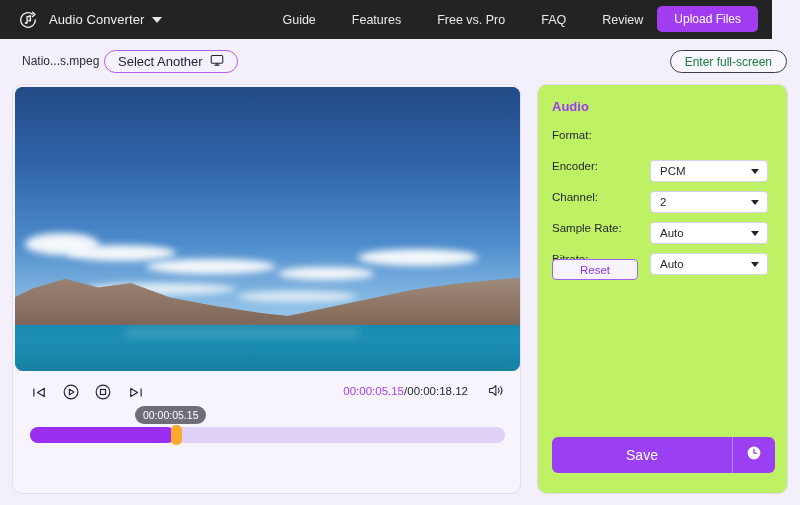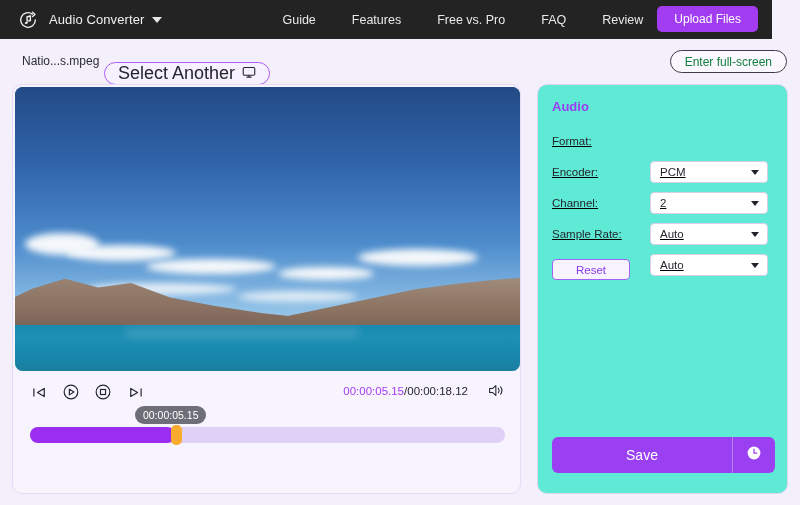--- a/index.html
+++ b/index.html
@@ -37,24 +37,24 @@
     cursor: pointer; display: flex; align-items: center;
   }
 
   
   .subbar { position: absolute; left: 0; top: 39px; width: 800px; height: 47px; }
   .filename {
     position: absolute; left: 22px; top: 15px;
     font-size: 12px; color: #2b2b33;
   }
   .select-another {
-    position: absolute; left: 104px; top: 62px;
+    position: absolute; left: 104px; top: 50px;
     height: 23px; padding: 0 13px;
     background: #f6f1fe; border: 1.3px solid #b05cf5;
-    border-radius: 12px; color: #25252d; font-size: 18px;
+    border-radius: 12px; color: #25252d; font-size: 13px;
     display: flex; align-items: center; gap: 7px; cursor: pointer;
   }
   .fullscreen-btn {
     position: absolute; right: 13px; top: 50px;
     height: 23px; padding: 0 14px;
     background: #faf7ff; border: 1.2px solid #3c3c46;
     border-radius: 12px; color: #15803d; font-size: 12px;
     display: flex; align-items: center; cursor: pointer;
   }
 
@@ -132,44 +132,44 @@
   .seek-handle {
     position: absolute; left: 30.5%; top: -2px;
     width: 11px; height: 20px; margin-left: -4px;
     background: #f9ab2e; border-radius: 5px; cursor: grab;
   }
 
   
   .settings-panel {
     position: absolute; left: 537px; top: 84px;
     width: 251px; height: 410px;
-    background: #5eead4; border: 1px solid #ded5f2;
+    background: #bef264; border: 1px solid #ded5f2;
     border-radius: 10px;
   }
   .settings-title {
     position: absolute; left: 14px; top: 14px;
     font-size: 13px; font-weight: bold; color: #9b3cf2;
   }
   .field-rows { position: absolute; left: 14px; top: 44px; width: 223px; }
-  .field-row { display: flex; align-items: center; height: 24px; margin-bottom: 7px; text-decoration: underline; }
+  .field-row { display: flex; height: 24px; margin-bottom: 7px; }
   .field-label { width: 98px; font-size: 11.5px; color: #26262e; }
   .field-select {
     position: relative; width: 118px; height: 22px;
     background: #fff; border: 1px solid #d7cfe8; border-radius: 4px;
     display: flex; align-items: center; cursor: pointer;
   }
   .field-value { font-size: 11.5px; color: #26262e; margin-left: 9px; }
   .sel-caret {
     position: absolute; right: 8px; top: 8px; width: 0; height: 0;
     border-left: 4.5px solid transparent; border-right: 4.5px solid transparent;
     border-top: 5.5px solid #22222a;
   }
   .reset-btn {
     position: absolute; left: 14px; top: 174px;
-    width: 78px; height: 21px;
+    width: 86px; height: 21px;
     background: #f8f4ff; border: 1.3px solid #a063f3; border-radius: 4px;
     color: #8a38e8; font-size: 11.5px; cursor: pointer; text-align: center;
   }
   .save-wrap {
     position: absolute; left: 14px; bottom: 20px;
     width: 223px; height: 36px; display: flex;
   }
   .save-btn {
     flex: 1; background: #9b3ff2; color: #fff;
     border: none; border-top-left-radius: 6px; border-bottom-left-radius: 6px;

